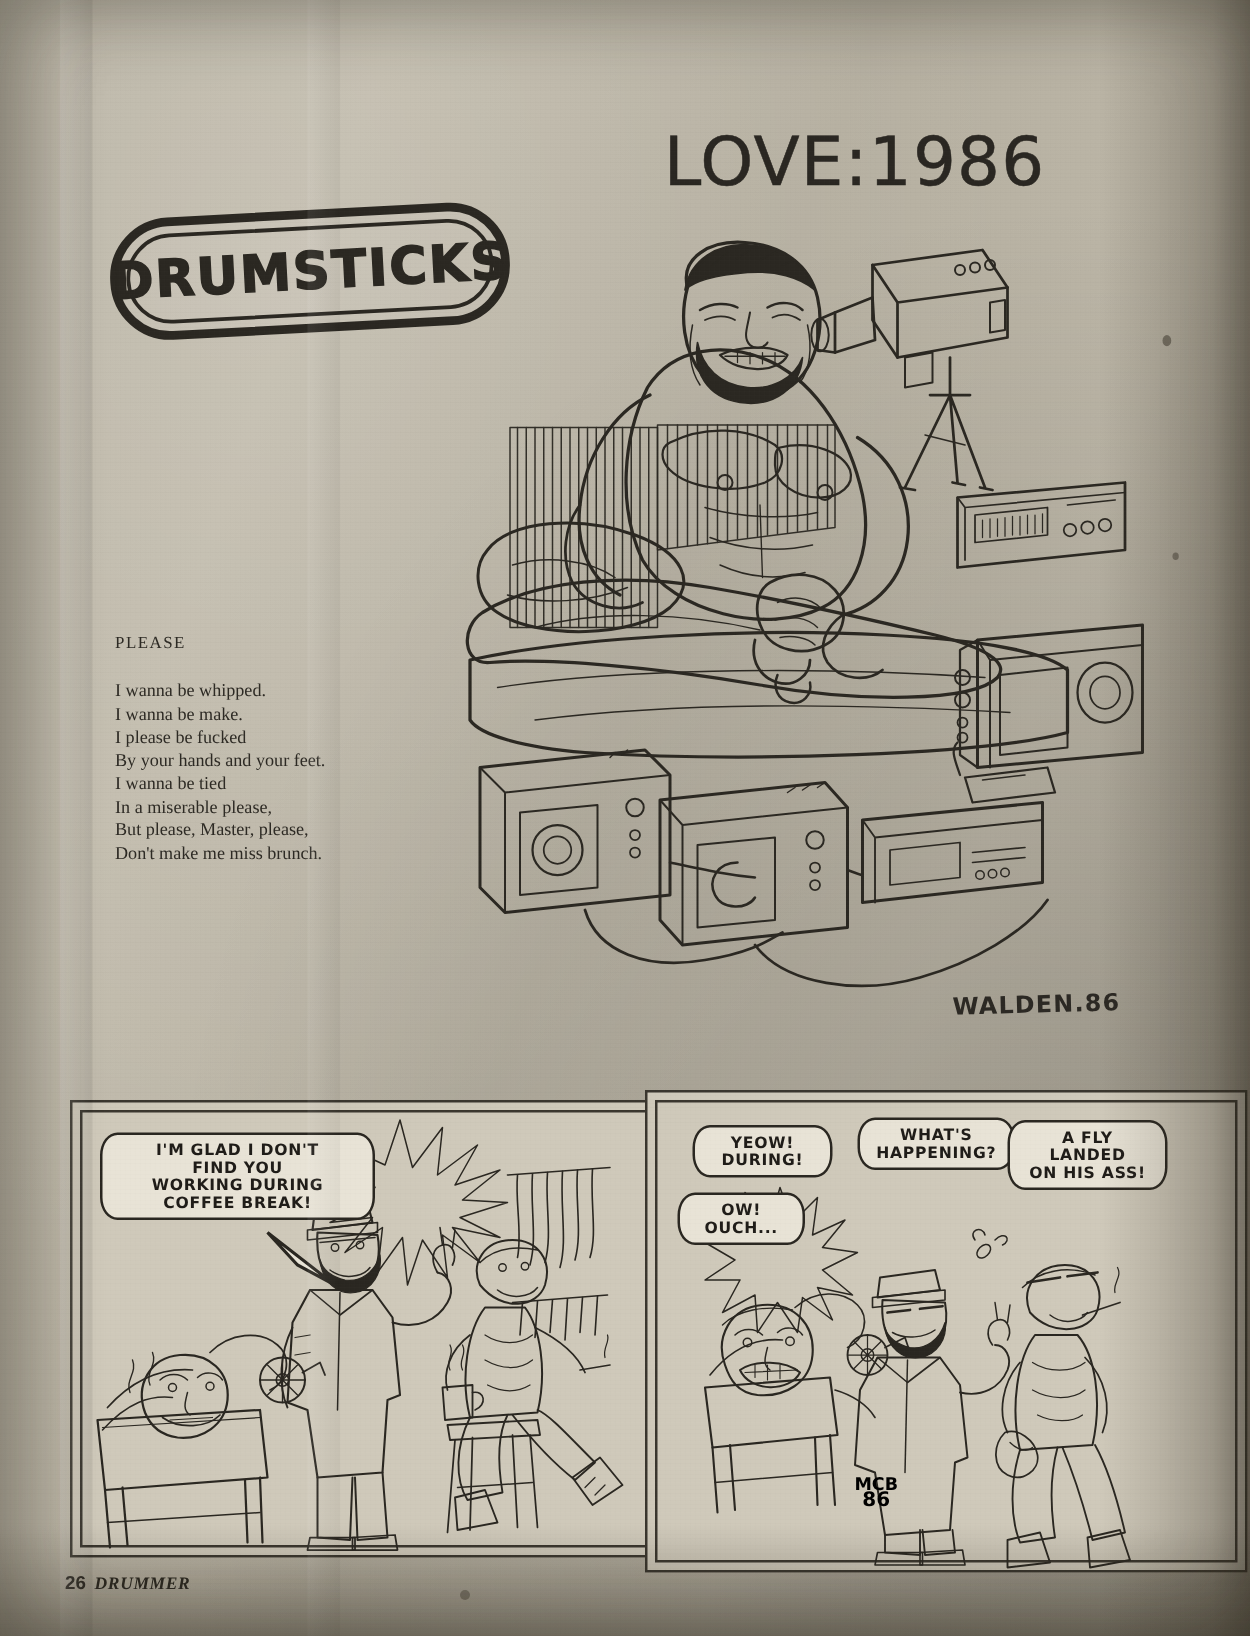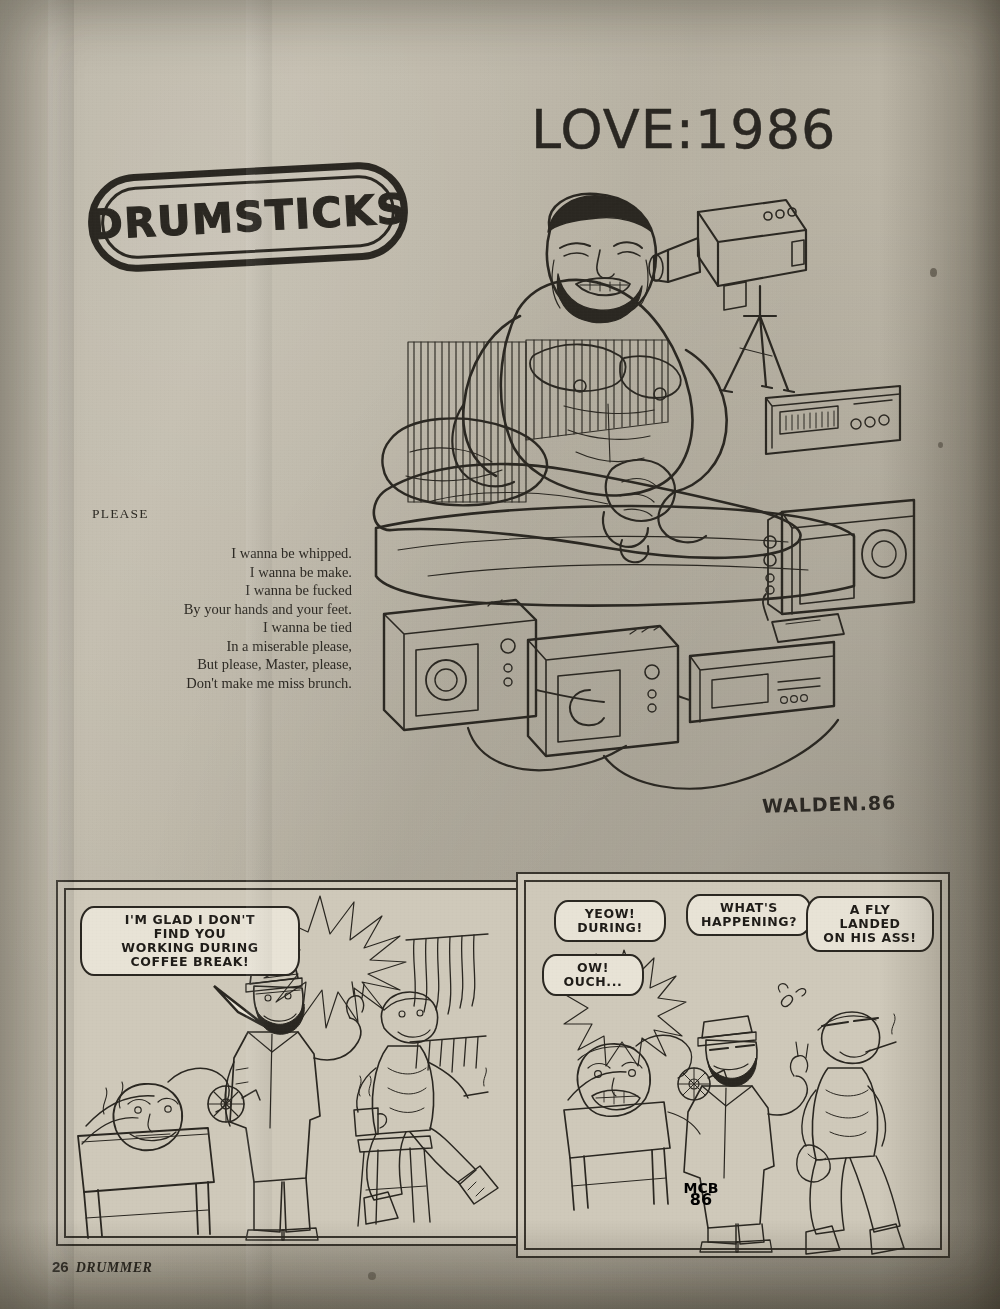--- a/index.html
+++ b/index.html
@@ -125,21 +125,20 @@
   }
   .poem .poem-title {
     font-size: 13.5px;
     letter-spacing: 1.2px;
     margin-bottom: 22px;
   }
   .poem .poem-line {
     font-size: 14.5px;
     line-height: 18.5px;
     white-space: nowrap;
-    text-align: right;
   }
 
   
   .illo {
     position: absolute;
     top: 190px;
     left: 368px;
     width: 560px;
     height: 650px;
   }
@@ -163,21 +162,21 @@
     background: #cfc9ba;
     border: 2px solid #3a362e;
     overflow: hidden;
   }
   .panel .inner-frame {
     position: absolute;
     inset: 6px;
     border: 2px solid #3a362e;
   }
   .panel-left  { left: 56px;  top: 880px; width: 444px; height: 362px; padding-left: 32px; }
-  .panel-right { left: 516px; top: 872px; width: 430px; height: 382px; }
+  .panel-right { left: 516px; top: 872px; width: 430px; height: 382px; padding-left: 48px; }
 
   .balloon {
     position: absolute;
     background: #e8e3d6;
     border: 2.5px solid #2a2721;
     border-radius: 14px / 18px;
     padding: 5px 8px;
     font-family: "DejaVu Sans", sans-serif;
     font-weight: bold;
     font-size: 12.5px;
@@ -237,21 +236,21 @@
 
   <div class="drumsticks-badge">
     <div class="pill"></div>
     <div class="word">DRUMSTICKS</div>
   </div>
 
   <div class="poem">
     <div class="poem-title">PLEASE</div>
     <div class="poem-line">I wanna be whipped.</div>
     <div class="poem-line">I wanna be make.</div>
-    <div class="poem-line">I wanna be fucked</div>
+    <div class="poem-line">I please be fucked</div>
     <div class="poem-line">By your hands and your feet.</div>
     <div class="poem-line">I wanna be tied</div>
     <div class="poem-line">In a miserable please,</div>
     <div class="poem-line">But please, Master, please,</div>
     <div class="poem-line">Don't make me miss brunch.</div>
   </div>
 
   <div class="illo">
     <svg width="560" height="650" viewBox="0 0 560 650" xmlns="http://www.w3.org/2000/svg">
       <g fill="none" stroke="#2b2822" stroke-width="2.2" stroke-linejoin="round" stroke-linecap="round">

